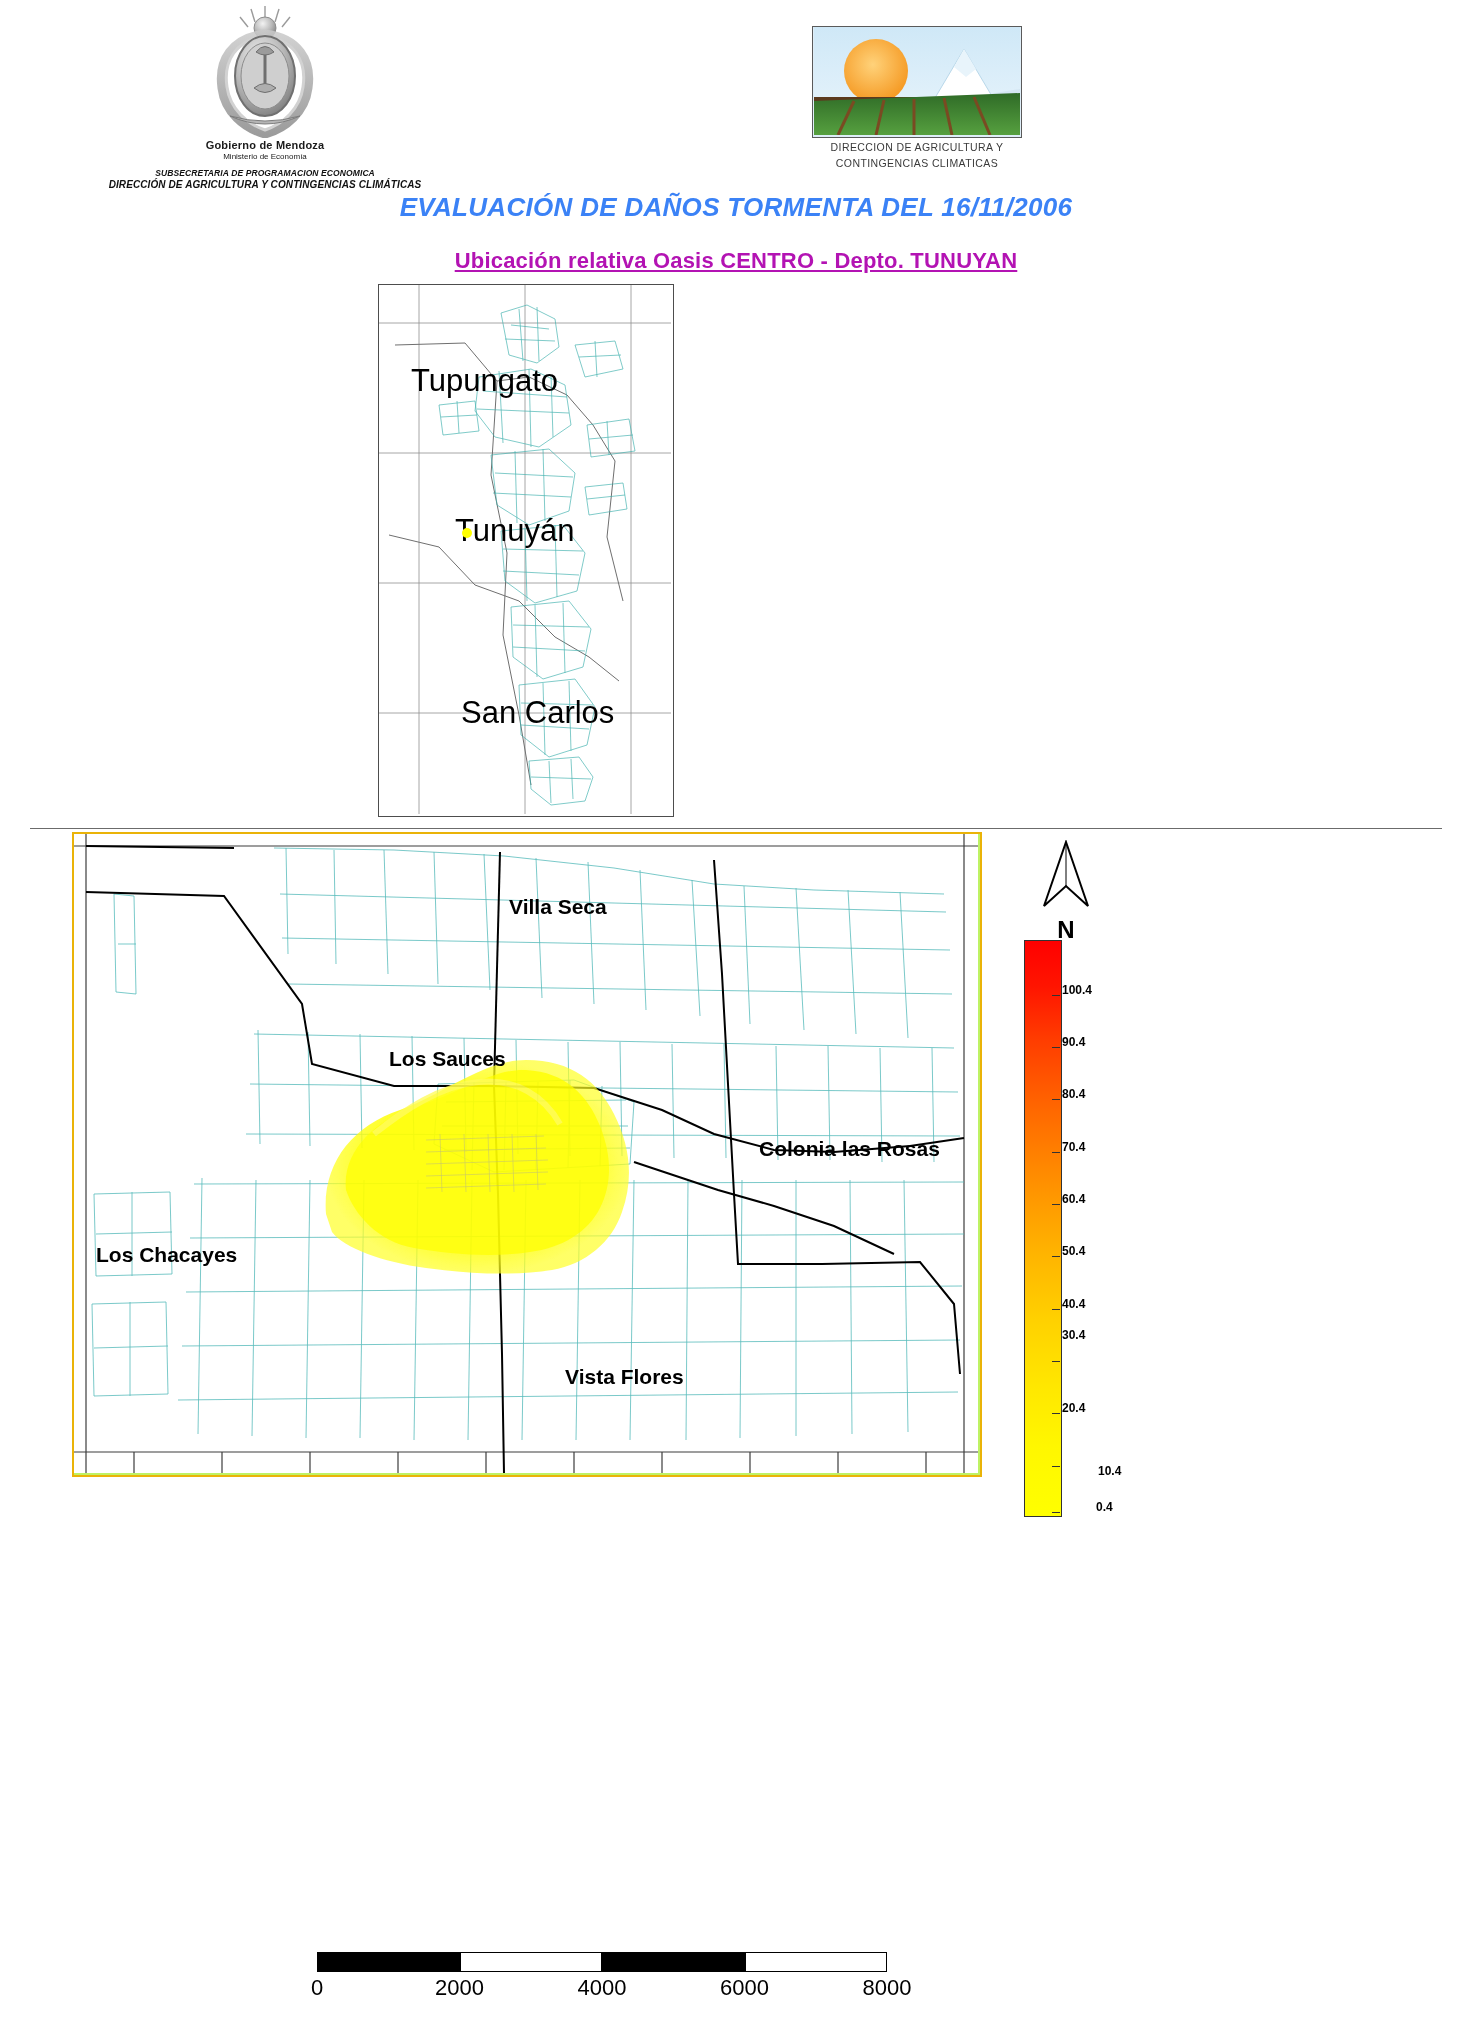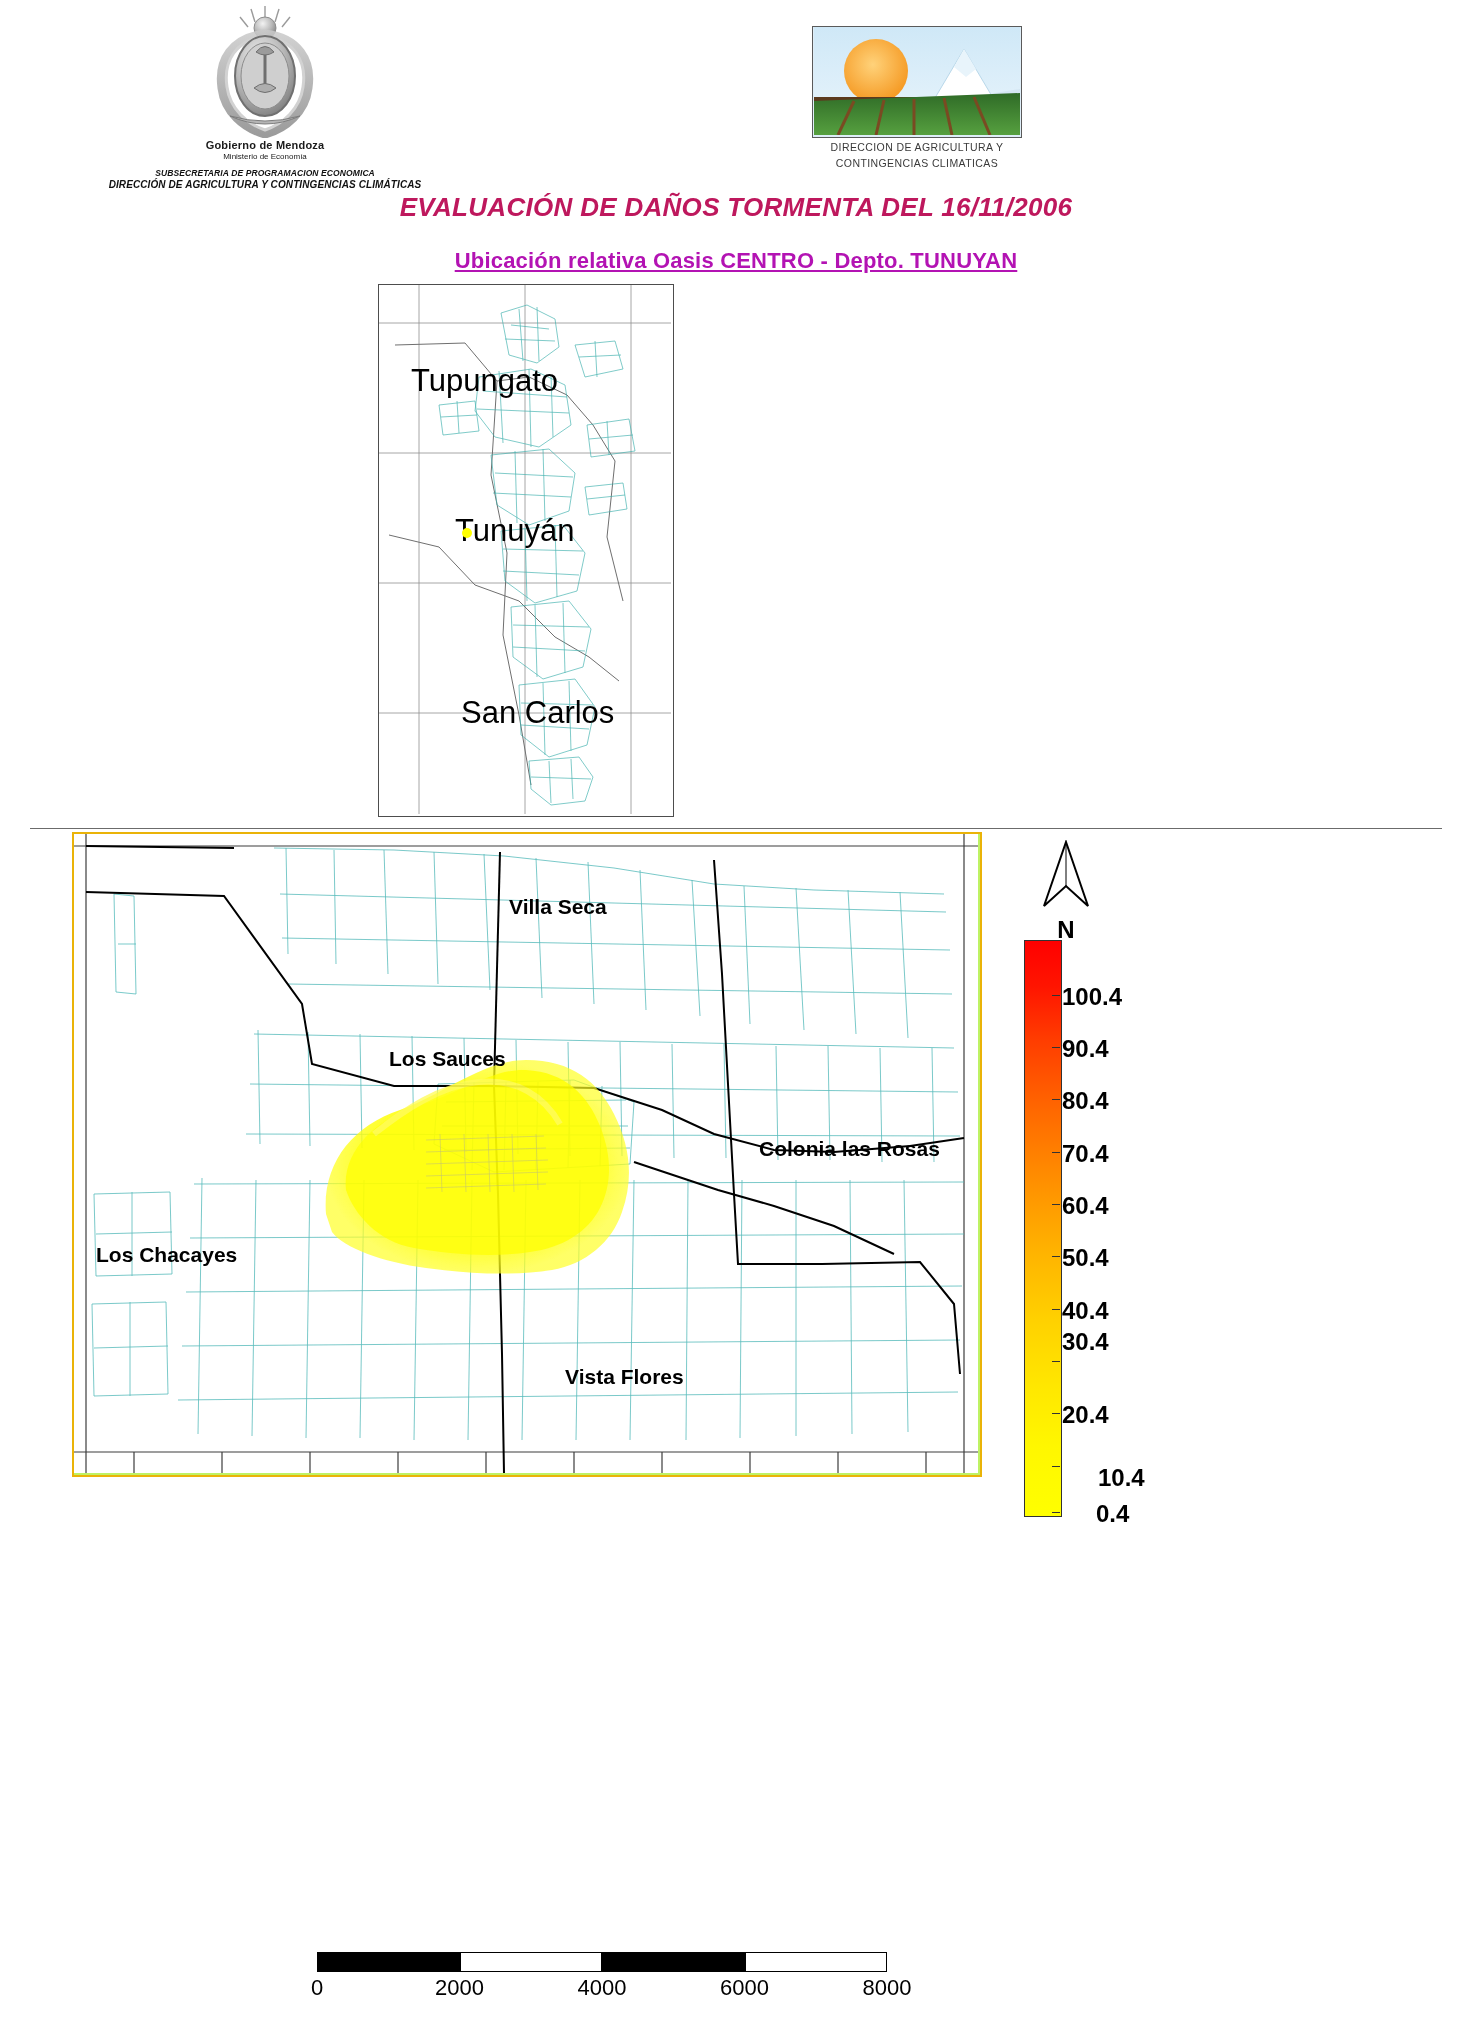--- a/index.html
+++ b/index.html
@@ -79,21 +79,21 @@
     line-height: 1.25;
     margin-top: 3px;
   }
 
   
   #title-main {
     position: absolute;
     left: 0; top: 192px;
     width: 1472px;
     text-align: center;
-    color: #be185d;
+    color: #3b82f6;
     font-style: italic;
     font-weight: bold;
     font-size: 26px;
     line-height: 30px;
     letter-spacing: .3px;
   }
   #title-sub {
     position: absolute;
     left: 0; top: 248px;
     width: 1472px;
@@ -182,21 +182,21 @@
   }
   #colorbar-ticks {
     position: absolute;
     left: 1062px; top: 940px;
     width: 120px;
     height: 575px;
   }
   .cb-tick {
     position: absolute;
     left: 0;
-    font-size: 24px;
+    font-size: 12px;
     font-weight: bold;
     color: #000;
     white-space: nowrap;
   }
   .cb-tickline {
     position: absolute;
     left: -10px;
     width: 8px;
     height: 1px;
     background: #333;

